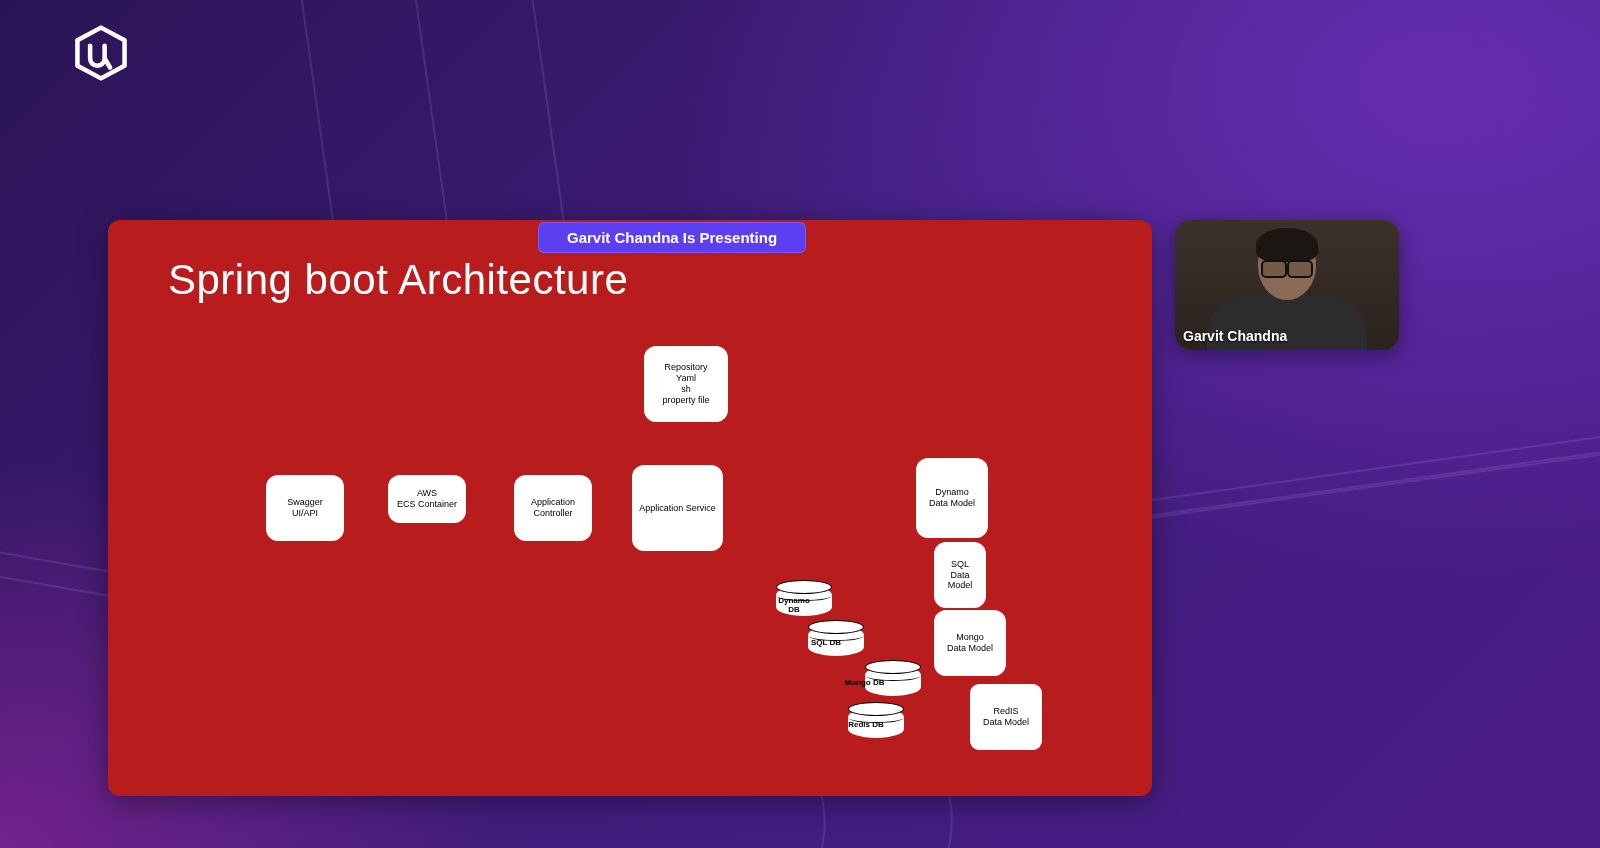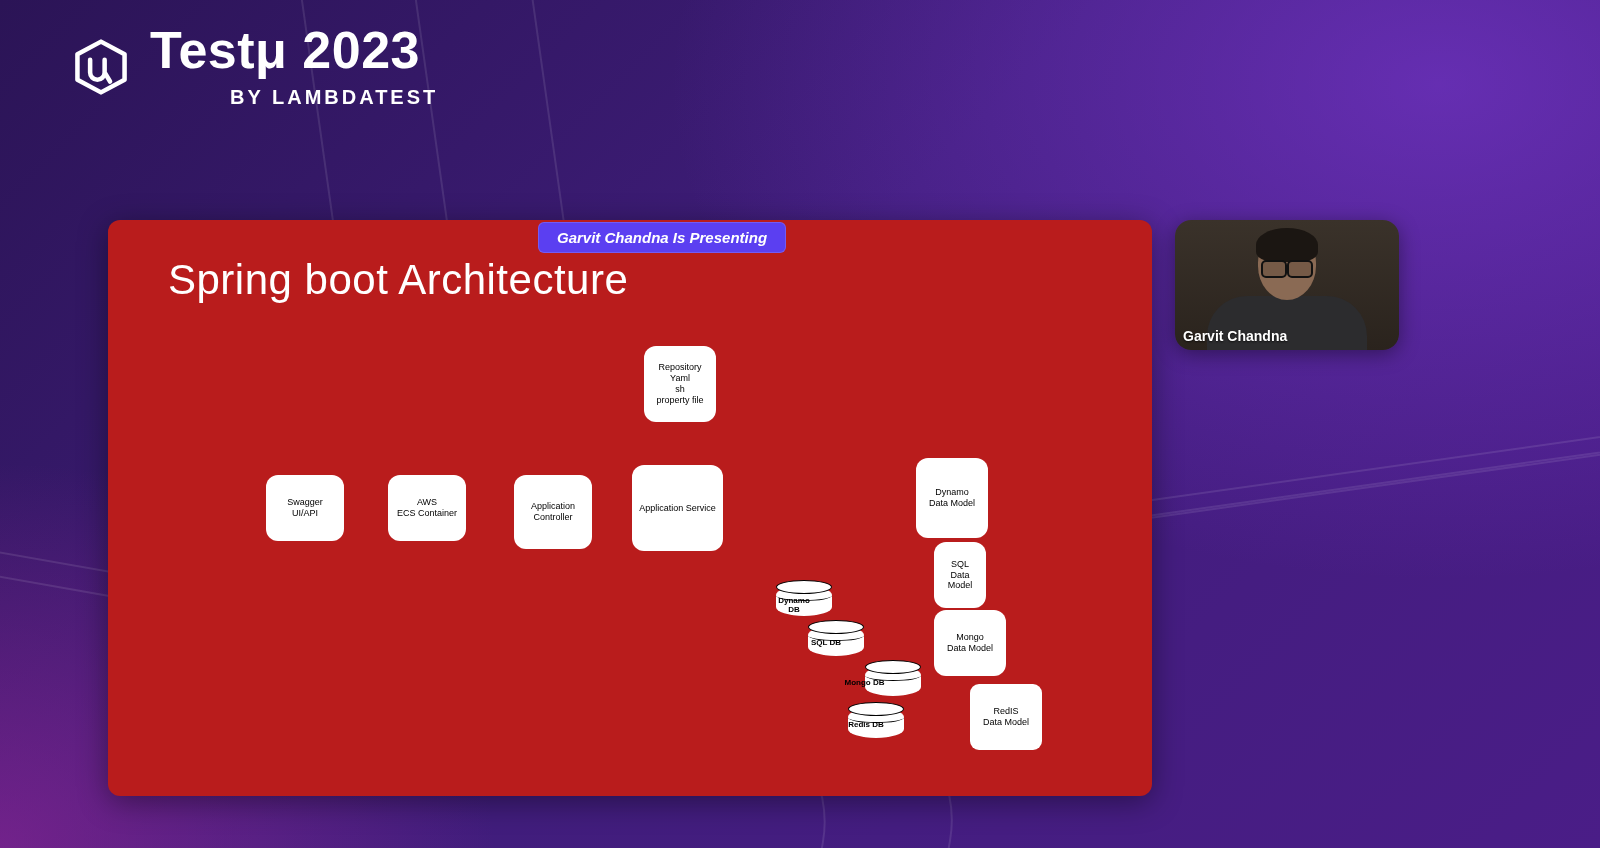--- a/index.html
+++ b/index.html
@@ -64,25 +64,24 @@
 
   
   .badge {
     position: absolute;
     top: 222px;
     left: 538px;
     background: #5b3ff1;
     color: #fff;
     font-size: 15px;
     font-weight: 600;
-    padding: 6px 18px;
+    padding: 6px 28px;
     border-radius: 6px;
     border: 1px solid rgba(255,255,255,0.15);
     z-index: 5;
-    font-style: italic;
   }
 
   
   .slide {
     position: absolute;
     top: 220px; left: 108px;
     width: 1044px; height: 576px;
     background: #b91c1c;
     border-radius: 12px;
     color: #fff;
@@ -212,42 +211,38 @@
   <div class="arc a5"></div>
 </div>
 
 <div class="header">
   <div class="logo-icon">
     <svg viewBox="0 0 64 64">
       <polygon points="32,4 58,18 58,46 32,60 6,46 6,18" fill="none" stroke="#fff" stroke-width="5" stroke-linejoin="round"></polygon>
       <path d="M20 24 v14 a8 8 0 0 0 16 0 V24 M36 38 l6 10" fill="none" stroke="#fff" stroke-width="5" stroke-linecap="round"></path>
     </svg>
   </div>
-  <div class="logo-text">
-    <div class="logo-title">Testμ 2023</div>
-    <div class="logo-sub">BY LAMBDATEST</div>
-  </div>
 </div>
 
 <div class="badge">Garvit Chandna Is Presenting</div>
 
 <div class="slide">
   <div class="slide-title">Spring boot Architecture</div>
 
   <div class="diagram">
 
     <div class="node" style="left:158px; top:145px; width:78px; height:66px;">Swagger<br>UI/API</div>
 
-    <div class="node" style="left:280px; top:145px; width:78px; height:66px;">AWS<br>ECS Container</div>
-
-    <div class="node" style="left:406px; top:145px; width:78px; height:74px;">Application<br>Controller</div>
+    <div class="node" style="left:280px; top:145px; width:78px; height:48px;">AWS<br>ECS Container</div>
+
+    <div class="node" style="left:406px; top:145px; width:78px; height:66px;">Application<br>Controller</div>
 
     <div class="node" style="left:524px; top:135px; width:91px; height:86px;">Application Service</div>
 
-    <div class="node" style="left:536px; top:16px; width:72px; height:76px;">Repository<br>Yaml<br>sh<br>property file</div>
+    <div class="node" style="left:536px; top:16px; width:84px; height:76px;">Repository<br>Yaml<br>sh<br>property file</div>
 
     <div class="node" style="left:808px; top:128px; width:72px; height:80px;">Dynamo<br>Data Model</div>
     <div class="node" style="left:826px; top:212px; width:52px; height:66px;">SQL<br>Data Model</div>
     <div class="node" style="left:826px; top:280px; width:72px; height:66px;">Mongo<br>Data Model</div>
     <div class="node" style="left:862px; top:354px; width:72px; height:66px;border-radius:9px;">RedIS<br>Data Model</div>
 
     <div class="db" style="left:668px; top:256px;">
       <div class="cyl"></div>
         <div class="lbl">Dynamo DB</div>
     </div>

